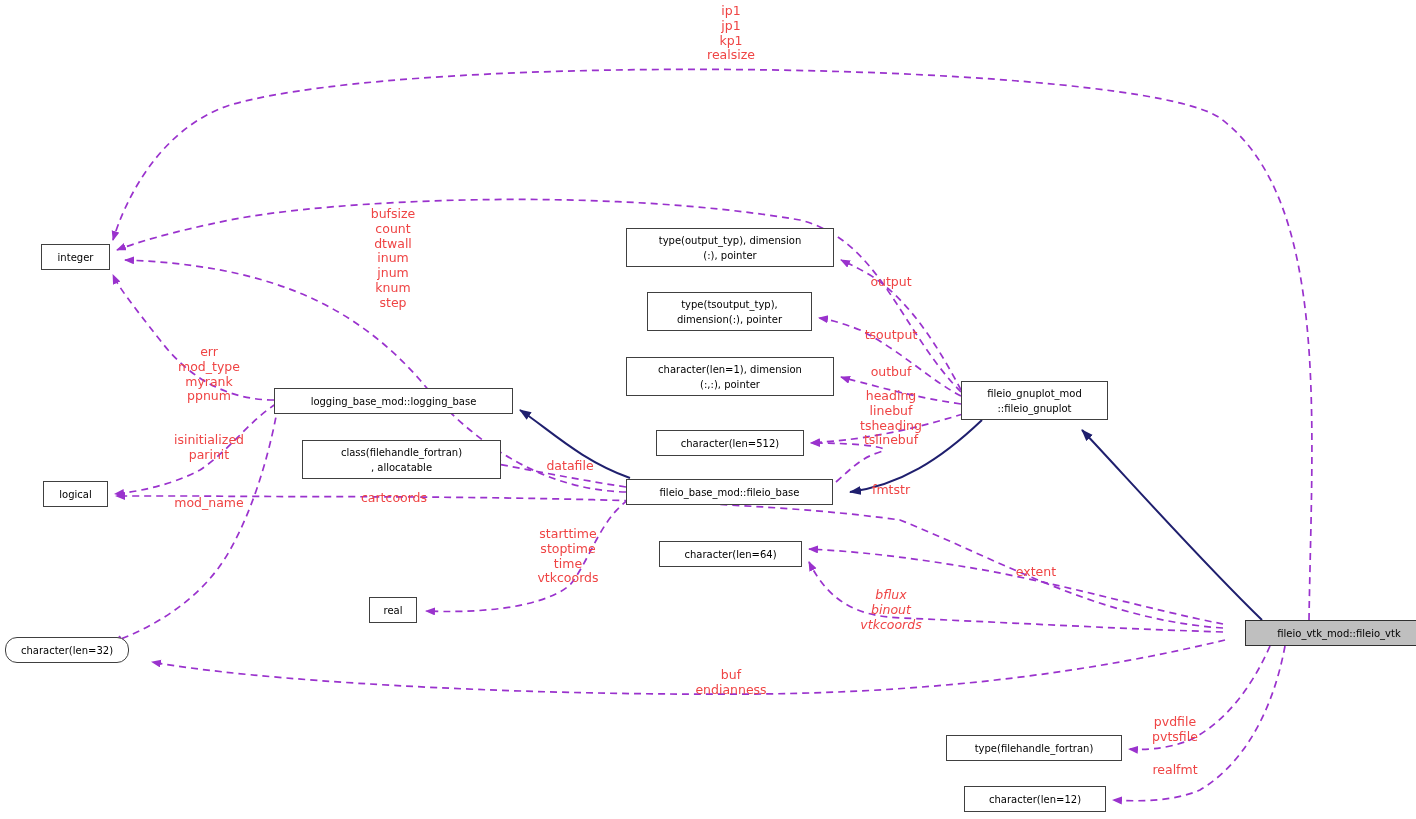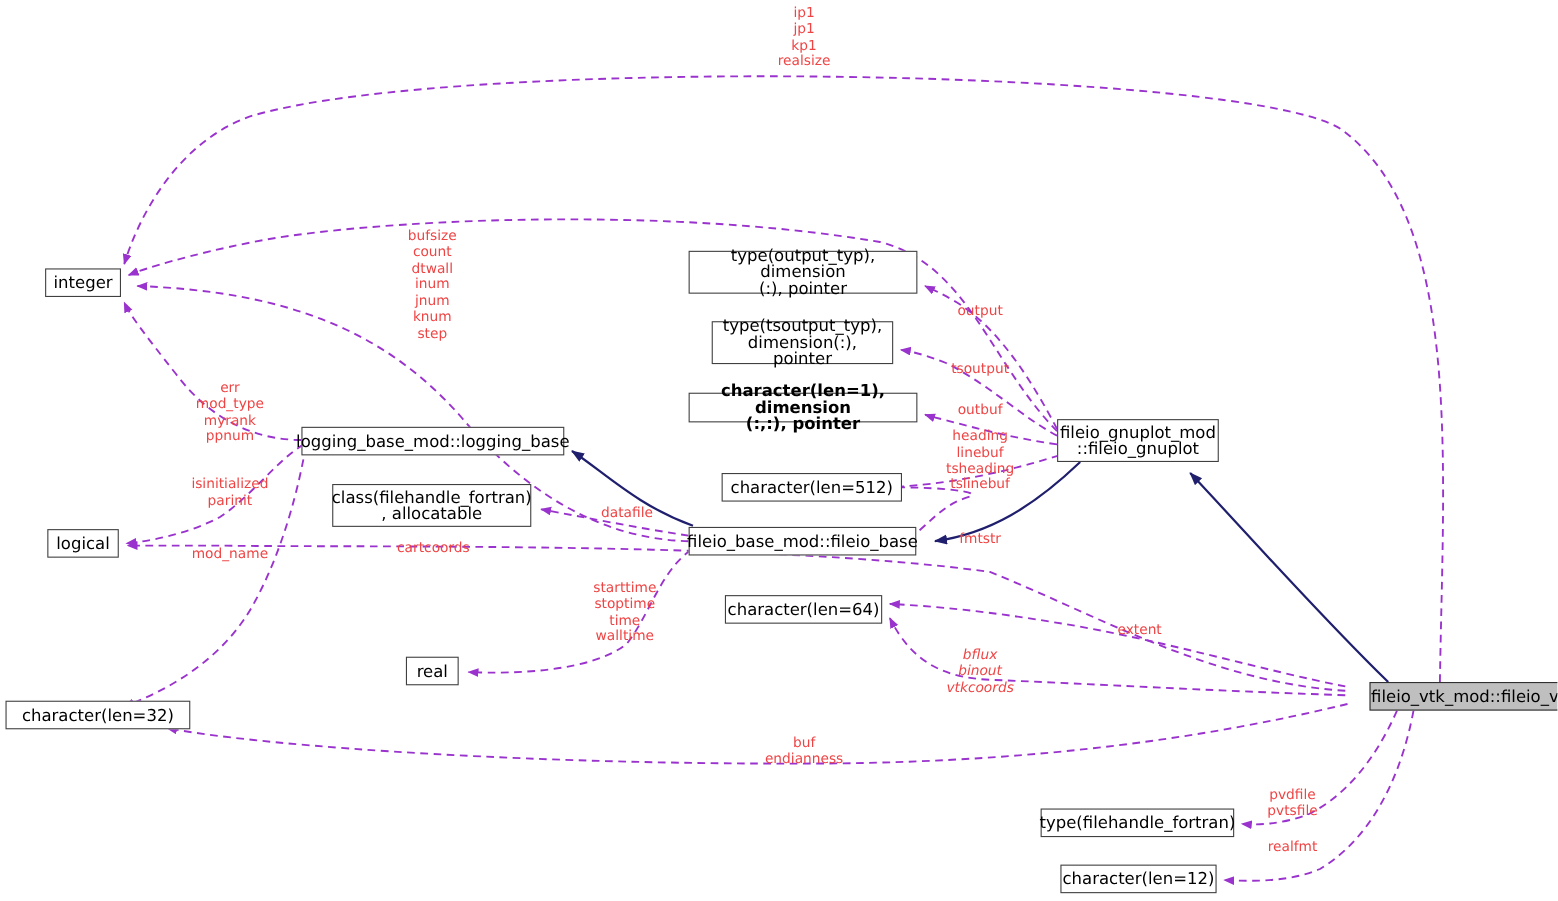--- a/index.html
+++ b/index.html
@@ -22,21 +22,21 @@
     width: 1416px;
     height: 819px;
     pointer-events: none;
   }
   .node {
     position: absolute;
     box-sizing: border-box;
     border: 1px solid #404040;
     background: #ffffff;
     color: #000000;
-    font-size: 15px;
+    font-size: 10px;
     line-height: 15px;
     text-align: center;
     display: flex;
     align-items: center;
     justify-content: center;
     white-space: pre-line;
     padding: 1px 4px;
   }
   .node.highlight {
     background: #bfbfbf;
@@ -115,39 +115,39 @@
       <path d="M630,478 C580,460 550,430 520,410"></path>
 
       <path d="M1262,620 C1200,560 1120,470 1082,430"></path>
     </g>
   </svg>
 
   <div class="node" style="left:41px;top:244px;width:69px;height:26px;">integer</div>
 
   <div class="node" style="left:43px;top:481px;width:65px;height:26px;">logical</div>
 
-  <div class="node" style="left:5px;top:637px;width:168px;height:26px;">character(len=32)</div>
+  <div class="node" style="left:5px;top:637px;width:124px;height:26px;border-radius:12px;">character(len=32)</div>
 
   <div class="node" style="left:274px;top:388px;width:239px;height:26px;">logging_base_mod::logging_base</div>
 
-  <div class="node" style="left:302px;top:440px;width:181px;height:39px;">class(filehandle_fortran)
+  <div class="node" style="left:302px;top:440px;width:199px;height:39px;">class(filehandle_fortran)
 , allocatable</div>
 
   <div class="node" style="left:369px;top:597px;width:48px;height:26px;">real</div>
 
   <div class="node" style="left:626px;top:228px;width:208px;height:39px;">type(output_typ), dimension
 (:), pointer</div>
 
   <div class="node" style="left:647px;top:292px;width:165px;height:39px;">type(tsoutput_typ),
 dimension(:), pointer</div>
 
-  <div class="node" style="left:626px;top:357px;width:208px;height:27px;font-weight:bold;">character(len=1), dimension
+  <div class="node" style="left:626px;top:357px;width:208px;height:39px;">character(len=1), dimension
 (:,:), pointer</div>
 
-  <div class="node" style="left:656px;top:430px;width:164px;height:26px;">character(len=512)</div>
+  <div class="node" style="left:656px;top:430px;width:148px;height:26px;">character(len=512)</div>
 
   <div class="node" style="left:626px;top:479px;width:207px;height:26px;">fileio_base_mod::fileio_base</div>
 
   <div class="node" style="left:659px;top:541px;width:143px;height:26px;">character(len=64)</div>
 
   <div class="node" style="left:961px;top:381px;width:147px;height:39px;">fileio_gnuplot_mod
 ::fileio_gnuplot</div>
 
   <div class="node highlight" style="left:1223px;top:620px;width:188px;height:26px;margin-left:22px;">fileio_vtk_mod::fileio_vtk</div>
 
@@ -179,21 +179,21 @@
 
   <div class="edge-label" style="left:209px;top:496px;">mod_name</div>
 
   <div class="edge-label" style="left:394px;top:491px;">cartcoords</div>
 
   <div class="edge-label" style="left:570px;top:459px;">datafile</div>
 
   <div class="edge-label" style="left:568px;top:527px;">starttime
 stoptime
 time
-walltime</div>
+vtkcoords</div>
 
   <div class="edge-label" style="left:891px;top:275px;">output</div>
 
   <div class="edge-label" style="left:891px;top:328px;">tsoutput</div>
 
   <div class="edge-label" style="left:891px;top:365px;">outbuf</div>
 
   <div class="edge-label" style="left:891px;top:389px;">heading
 linebuf
 tsheading

